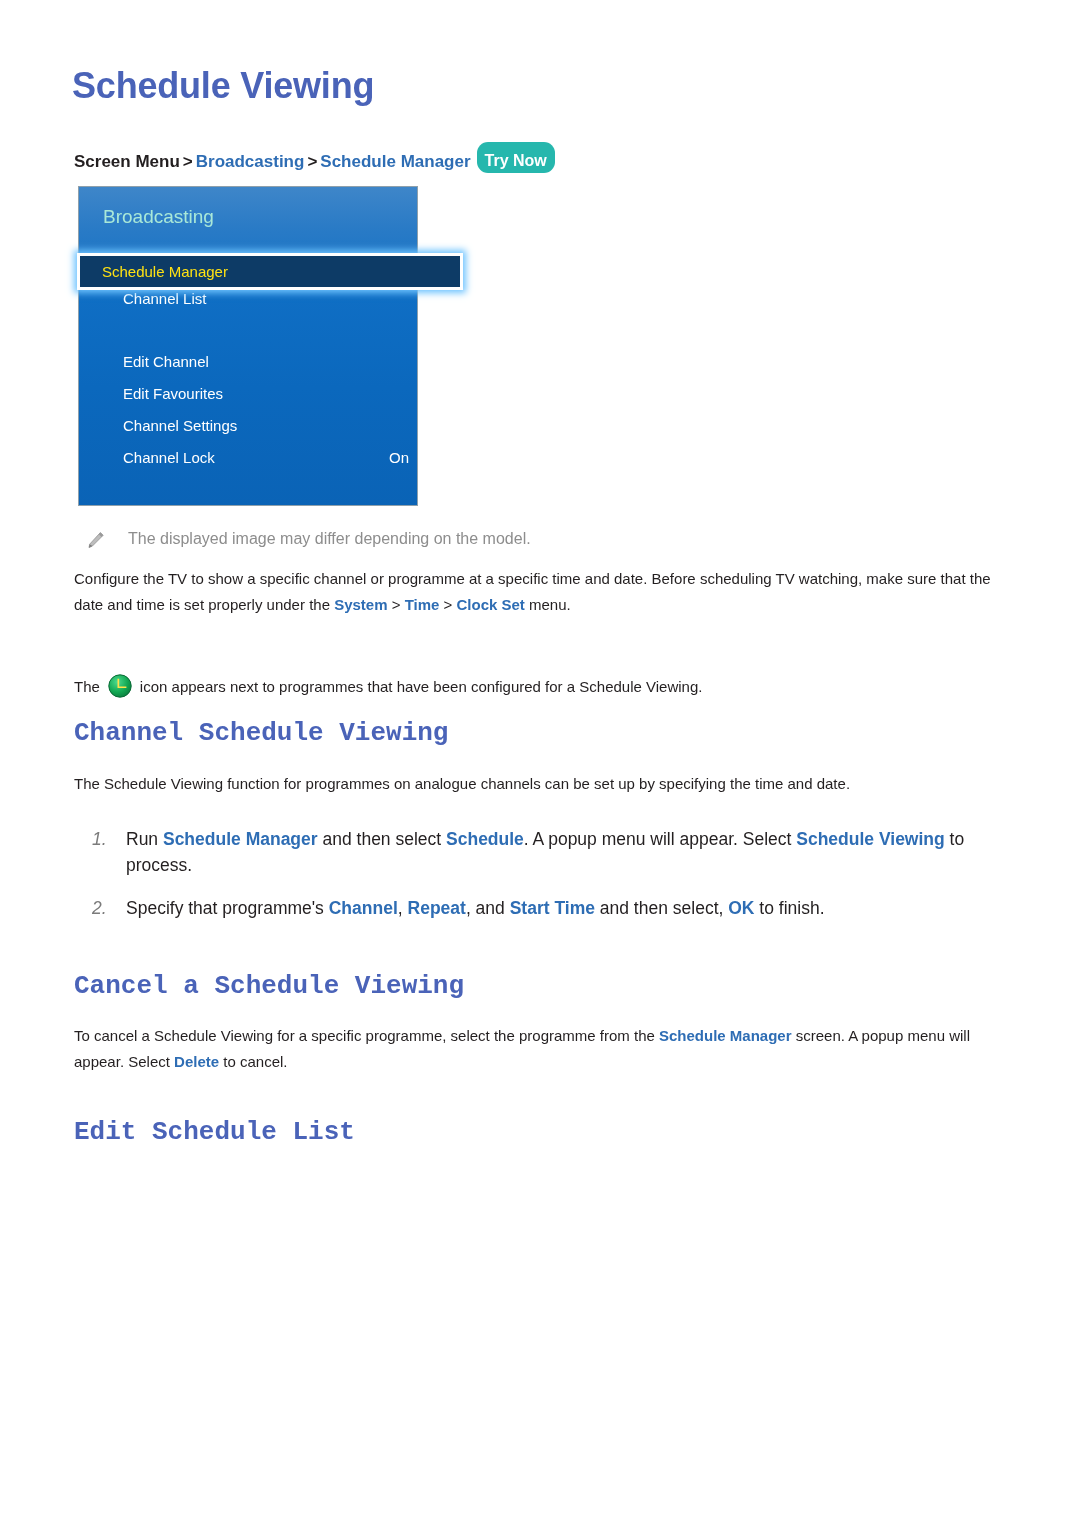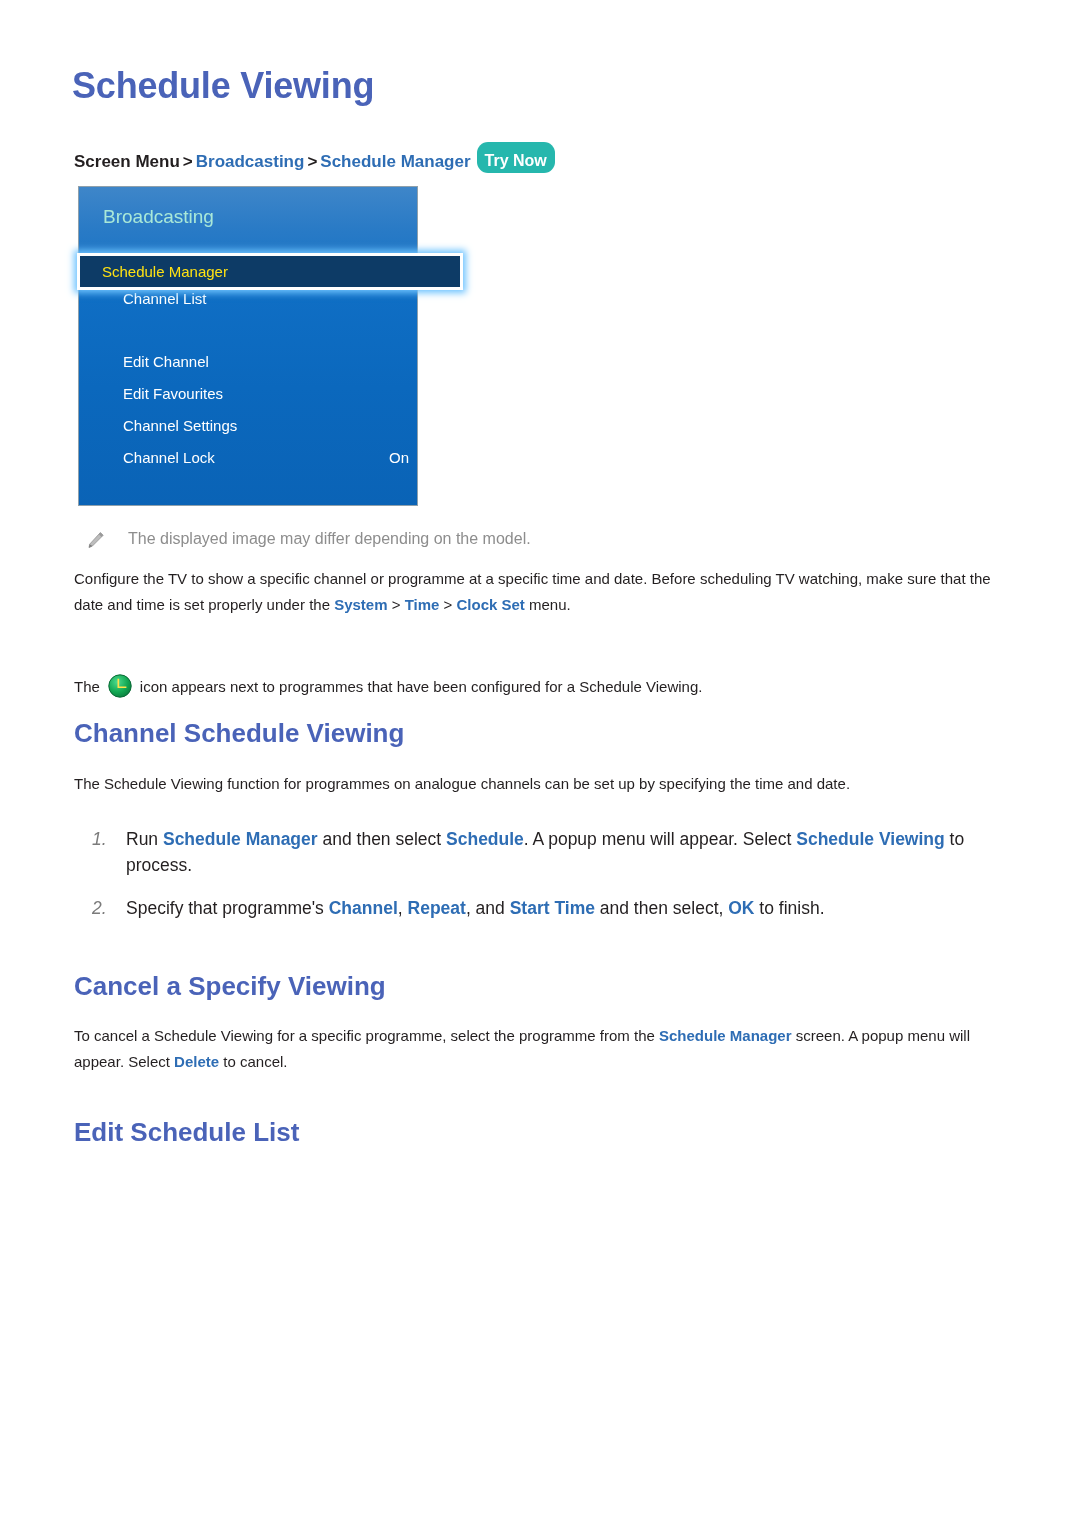--- a/index.html
+++ b/index.html
@@ -177,20 +177,21 @@
   }
 
   
   .section-h {
     position: absolute;
     left: 74px;
     font-size: 26px;
     font-weight: bold;
     color: #4a63b8;
     line-height: 1.15;
+    font-family: Liberation Mono, monospace;
   }
   .h-channel { top: 719px; }
   .h-cancel  { top: 972px; }
   .h-edit    { top: 1118px; }
 
   .p-channel-intro { top: 771px; }
   .p-cancel-body   { top: 1023px; }
   .p-edit-body     { top: 1169px; }
 
   
@@ -300,20 +301,20 @@
     <div class="step">
       <span class="step-num">1.</span>
       <span>Run </span><span class="blue">Schedule Manager</span><span> and then select </span><span class="blue">Schedule</span><span>. A popup menu will appear. Select </span><span class="blue">Schedule Viewing</span><span> to process.</span>
     </div>
     <div class="step">
       <span class="step-num">2.</span>
       <span>Specify that programme's </span><span class="blue">Channel</span><span>, </span><span class="blue">Repeat</span><span>, and </span><span class="blue">Start Time</span><span> and then select, </span><span class="blue">OK</span><span> to finish.</span>
     </div>
   </div>
 
-  <div class="section-h h-cancel">Cancel a Specify Viewing</div>
+  <div class="section-h h-cancel">Cancel a Schedule Viewing</div>
   <div class="body-block p-cancel-body">
     <span>To cancel a Schedule Viewing for a specific programme, select the programme from the </span><span class="blue">Schedule Manager</span><span> screen. A popup menu will appear. Select </span><span class="blue">Delete</span><span> to cancel.</span>
   </div>
 
   <div class="section-h h-edit">Edit Schedule List</div>
 
 </div>
 
 </body></html>

